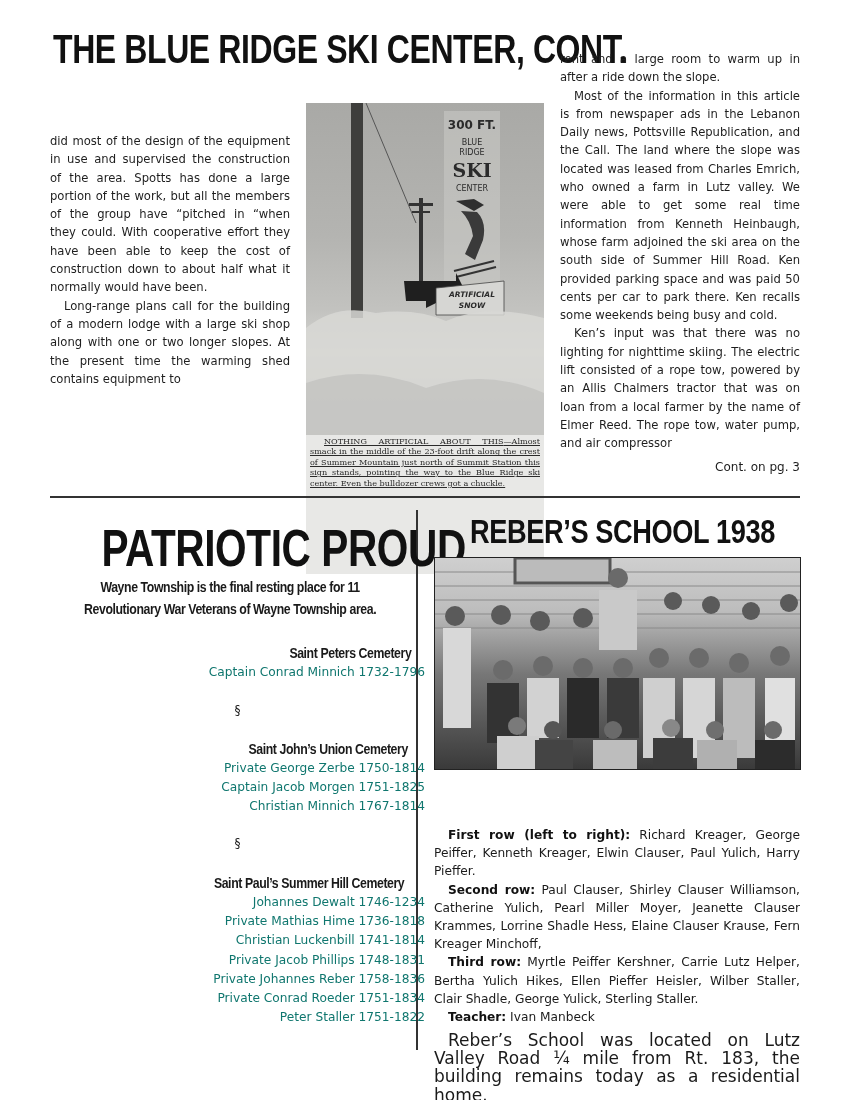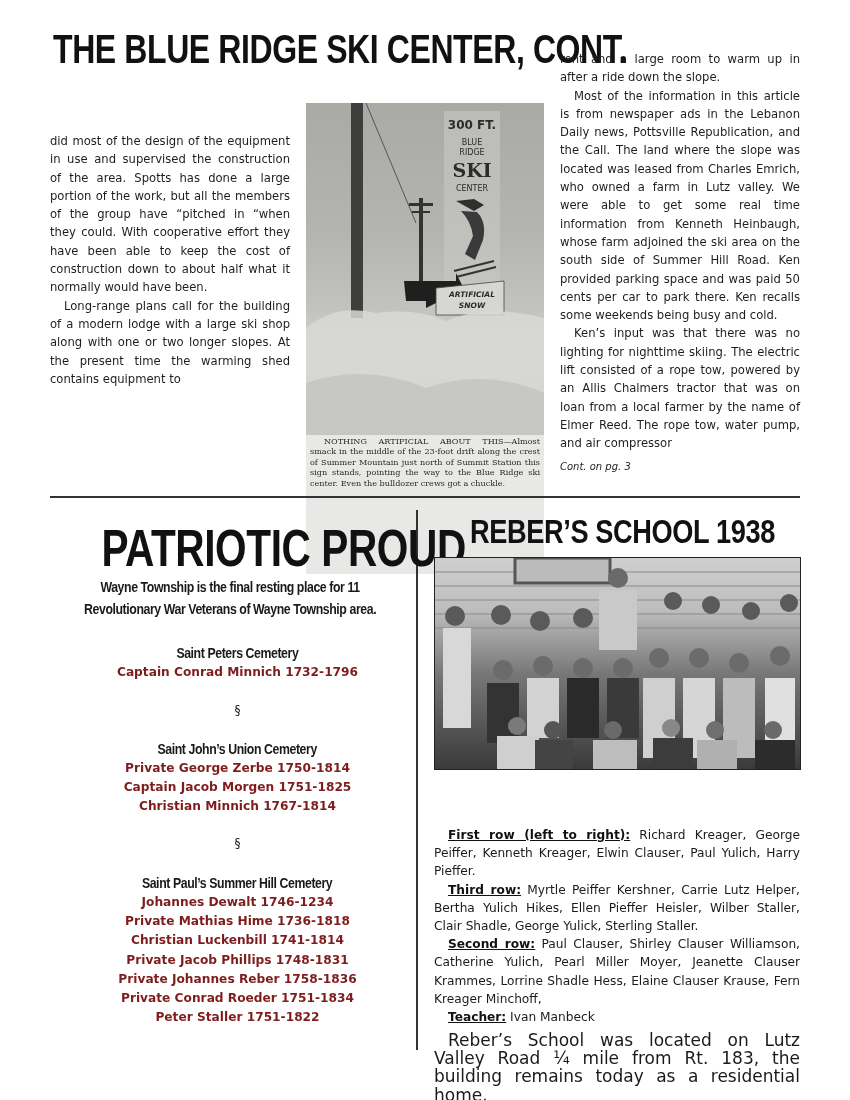--- a/index.html
+++ b/index.html
@@ -12,41 +12,41 @@
   p { margin: 0; }
 
   #headline1 { position: absolute; left: 53px; top: 27px; width: 500px; height: 50px; overflow: visible; }
   #headline1 span { display: inline-block; font-size: 40px; line-height: 44px; transform: scaleX(0.80); white-space: nowrap; color: #111; }
 
   #col1 { position: absolute; left: 50px; top: 100px; width: 240px; }
   #photo1 { position: absolute; left: 306px; top: 103px; width: 238px; height: 471px; background: #e8e8e6; }
   #photo1 .img { position: absolute; left: 0; top: 0; width: 238px; height: 332px; overflow: hidden;
      background: linear-gradient(180deg, #a9a9a6 0%, #b4b4b1 40%, #c2c2bf 62%, #d4d4d1 75%, #b9b9b6 100%); }
   #photo1 .caption { position: absolute; left: 4px; top: 333px; width: 230px; font-family: "DejaVu Serif", serif;
-     font-size: 8.1px; line-height: 10.4px; color: #2a2a2a; text-align: justify; }
+     font-size: 8.1px; line-height: 10.4px; color: #2a2a2a; text-align: justify; text-decoration: underline; }
   #col3 { position: absolute; left: 560px; top: 18px; width: 240px; }
-  #cont { text-align: left; font-style: italic; font-size: 10px; margin-top: 5px; }
+  #cont { text-align: right; font-size: 12px; margin-top: 5px; }
 
   #rule { position: absolute; left: 50px; top: 496px; width: 750px; height: 2px; background: #333; }
   #vrule { position: absolute; left: 416px; top: 510px; width: 1.5px; height: 540px; background: #333; }
 
   #patriotic { position: absolute; left: 50px; top: 520px; width: 360px; text-align: center; }
   #patriotic .title { font-size: 52px; line-height: 56px; display: inline-block; transform: scaleX(0.78); transform-origin: center top; white-space: nowrap; color: #111; }
   #patriotic .sub { font-size: 15px; line-height: 22px; display: inline-block; transform: scaleX(0.82); transform-origin: center top; white-space: nowrap; color: #1a1a1a; }
-  .cem { position: absolute; left: 50px; width: 375px; text-align: center; }
+  .cem { position: absolute; left: 50px; width: 375px; text-align: right; }
   .cem .name { font-size: 15px; line-height: 20px; display: inline-block; transform: scaleX(0.82); transform-origin: center top; white-space: nowrap; color: #1a1a1a; }
-  .cem .vet { font-family: "DejaVu Sans", sans-serif; font-size: 12.2px; line-height: 19.2px; color: #7f1d1d; font-weight: bold; }
+  .cem .vet { font-family: "DejaVu Sans", sans-serif; font-size: 12.2px; line-height: 19.2px; color: #0f766e; }
   .sect { position: absolute; left: 50px; width: 375px; text-align: center; font-size: 12px; color: #222; }
 
   #reber-title { position: absolute; left: 432px; top: 512px; width: 370px; text-align: center; }
   #reber-title span { display: inline-block; font-size: 34px; line-height: 38px; transform: scaleX(0.80); transform-origin: center top; white-space: nowrap; color: #111; }
   #photo2 { position: absolute; left: 434px; top: 557px; width: 365px; height: 211px; border: 1px solid #222; overflow: hidden;
      background: linear-gradient(180deg, #cfcfcf 0%, #bdbdbd 25%, #777 55%, #555 80%, #3a3a3a 100%); }
   #reber-names { position: absolute; left: 434px; top: 794px; width: 366px; font-size: 12.2px; line-height: 18.2px; }
-  #reber-names b { font-weight: 700; color: #111; text-decoration: underline; }
+  #reber-names b { font-weight: 700; color: #111; }
   #reber-note { position: absolute; left: 434px; top: 999px; width: 366px; font-size: 17px; line-height: 18.2px; }
 </style>
 </head>
 <body>
 
 <div id="headline1">
   <span class="condensed">THE BLUE RIDGE SKI CENTER, CONT.</span>
 </div>
 
 <div id="col1" class="body-text justify">
@@ -199,20 +199,20 @@
       <circle cx="280" cy="172" r="9" fill="#6f6f6f"></circle>
         <rect x="262" y="182" width="40" height="29" fill="#b0b0b0"></rect>
       <circle cx="338" cy="172" r="9" fill="#6a6a6a"></circle>
         <rect x="320" y="182" width="40" height="29" fill="#2c2c2c"></rect>
     </g>
   </svg>
 </div>
 
 <div id="reber-names" class="justify">
   <p class="indent"><b>First row (left to right):</b><span> Richard Kreager, George Peiffer, Kenneth Kreager, Elwin Clauser, Paul Yulich, Harry Pieffer.</span></p>
+  <p class="indent"><b>Second row:</b><span> Paul Clauser, Shirley Clauser Williamson, Catherine Yulich, Pearl Miller Moyer, Jeanette Clauser Krammes, Lorrine Shadle Hess, Elaine Clauser Krause, Fern Kreager Minchoff,</span></p>
   <p class="indent"><b>Third row:</b><span> Myrtle Peiffer Kershner, Carrie Lutz Helper, Bertha Yulich Hikes, Ellen Pieffer Heisler, Wilber Staller, Clair Shadle, George Yulick, Sterling Staller.</span></p>
-  <p class="indent"><b>Second row:</b><span> Paul Clauser, Shirley Clauser Williamson, Catherine Yulich, Pearl Miller Moyer, Jeanette Clauser Krammes, Lorrine Shadle Hess, Elaine Clauser Krause, Fern Kreager Minchoff,</span></p>
   <p class="indent"><b>Teacher:</b><span> Ivan Manbeck</span></p>
 </div>
 
 <div id="reber-note" class="justify">
   <p class="indent">Reber’s School was located on Lutz Valley Road ¼ mile from Rt. 183, the building remains today as a residential home.</p>
 </div>
 
 </body></html>

